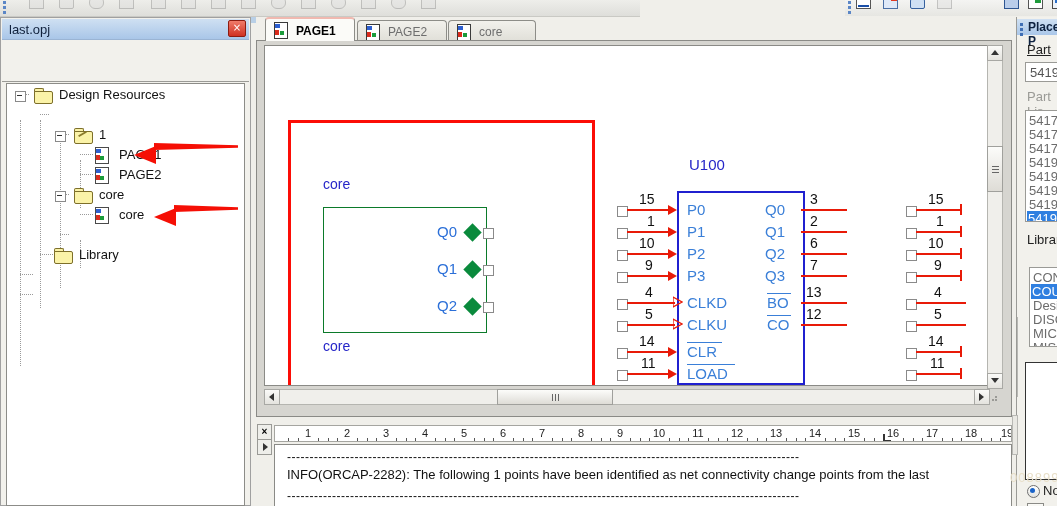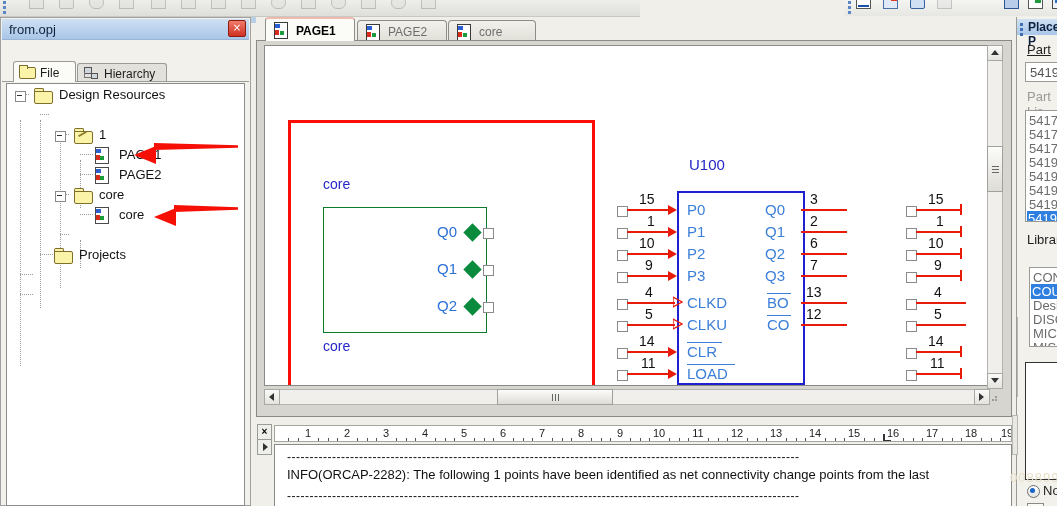--- a/index.html
+++ b/index.html
@@ -229,43 +229,25 @@
     <div class="tbicon strong" style="left:206px">
       <div class="bx" style="background:#eef3fa;border-color:#4a4a4a"></div>
       <div style="position:absolute;left:4px;top:6px;width:9px;height:4px;background:#2a6fc8"></div>
     </div>
 
   </div>
   <div style="position:absolute;left:0;top:17px;width:372px;height:6px;background:#b8cfe6;"></div>
 
   <div id="projwin">
     <div id="projtitle">
-      <span class="t">from.opj</span>
+      <span class="t">last.opj</span>
     </div>
     <div id="projclose">×</div>
 
 
-    <div id="ptabs">
-      <div class="ptab active" style="left:11px;width:63px">
-        <span class="ic">
-          <span style="position:absolute;left:0;top:2px;width:15px;height:10px;background:#fbf3a8;border:1px solid #7d6f2a;border-radius:0 2px 2px 2px;display:block"></span>
-          <span style="position:absolute;left:0;top:0;width:7px;height:3px;background:#fbf3a8;border:1px solid #7d6f2a;border-bottom:none;display:block"></span>
-        </span>
-        <span class="lbl">File</span>
-      </div>
-      <div class="ptab" style="left:75px;width:90px">
-        <span class="ic">
-          <span style="position:absolute;left:1px;top:0px;width:6px;height:5px;border:1px solid #555;background:#cfd6de;display:block"></span>
-          <span style="position:absolute;left:8px;top:6px;width:5px;height:4px;border:1px solid #555;background:#cfd6de;display:block"></span>
-          <span style="position:absolute;left:1px;top:5px;width:1px;height:6px;background:#777;display:block"></span>
-          <span style="position:absolute;left:1px;top:10px;width:7px;height:1px;background:#777;display:block"></span>
-        </span>
-        <span class="lbl">Hierarchy</span>
-      </div>
-    </div>
     <div id="tabrule"></div>
 
     <div id="treebox">
 
       <div class="dline" style="left:13px;top:36px;height:246px;"></div>
       <div class="dline" style="left:33px;top:36px;height:188px;"></div>
       <div class="dline" style="left:53px;top:56px;height:148px;"></div>
       <div class="dline" style="left:73px;top:76px;height:48px;"></div>
       <div class="dline" style="left:73px;top:156px;height:28px;"></div>
       <div class="hline" style="left:13px;top:10px;width:9px;"></div>
@@ -344,21 +326,21 @@
         </span>
         <span class="nm" style="left:26px">core</span>
       </div>
 
 
       <div class="node" style="left:46px;top:161px;width:180px">
         <span class="fold" style="left:0px">
             <span class="tab"></span>
             <span class="body"></span>
           </span>
-        <span class="nm" style="left:26px">Projects</span>
+        <span class="nm" style="left:26px">Library</span>
       </div>
 
 
     </div>
 
     <div class="arrow" style="left:133px;top:128px;width:104px">
       <div class="head"></div>
       <div class="shaft" style="left:20px;top:-3px;width:84px;height:7px;clip-path:polygon(0 0,100% 2.2px,100% 4.8px,0 100%);"></div>
     </div>
     <div class="arrow" style="left:153px;top:190px;width:84px">

